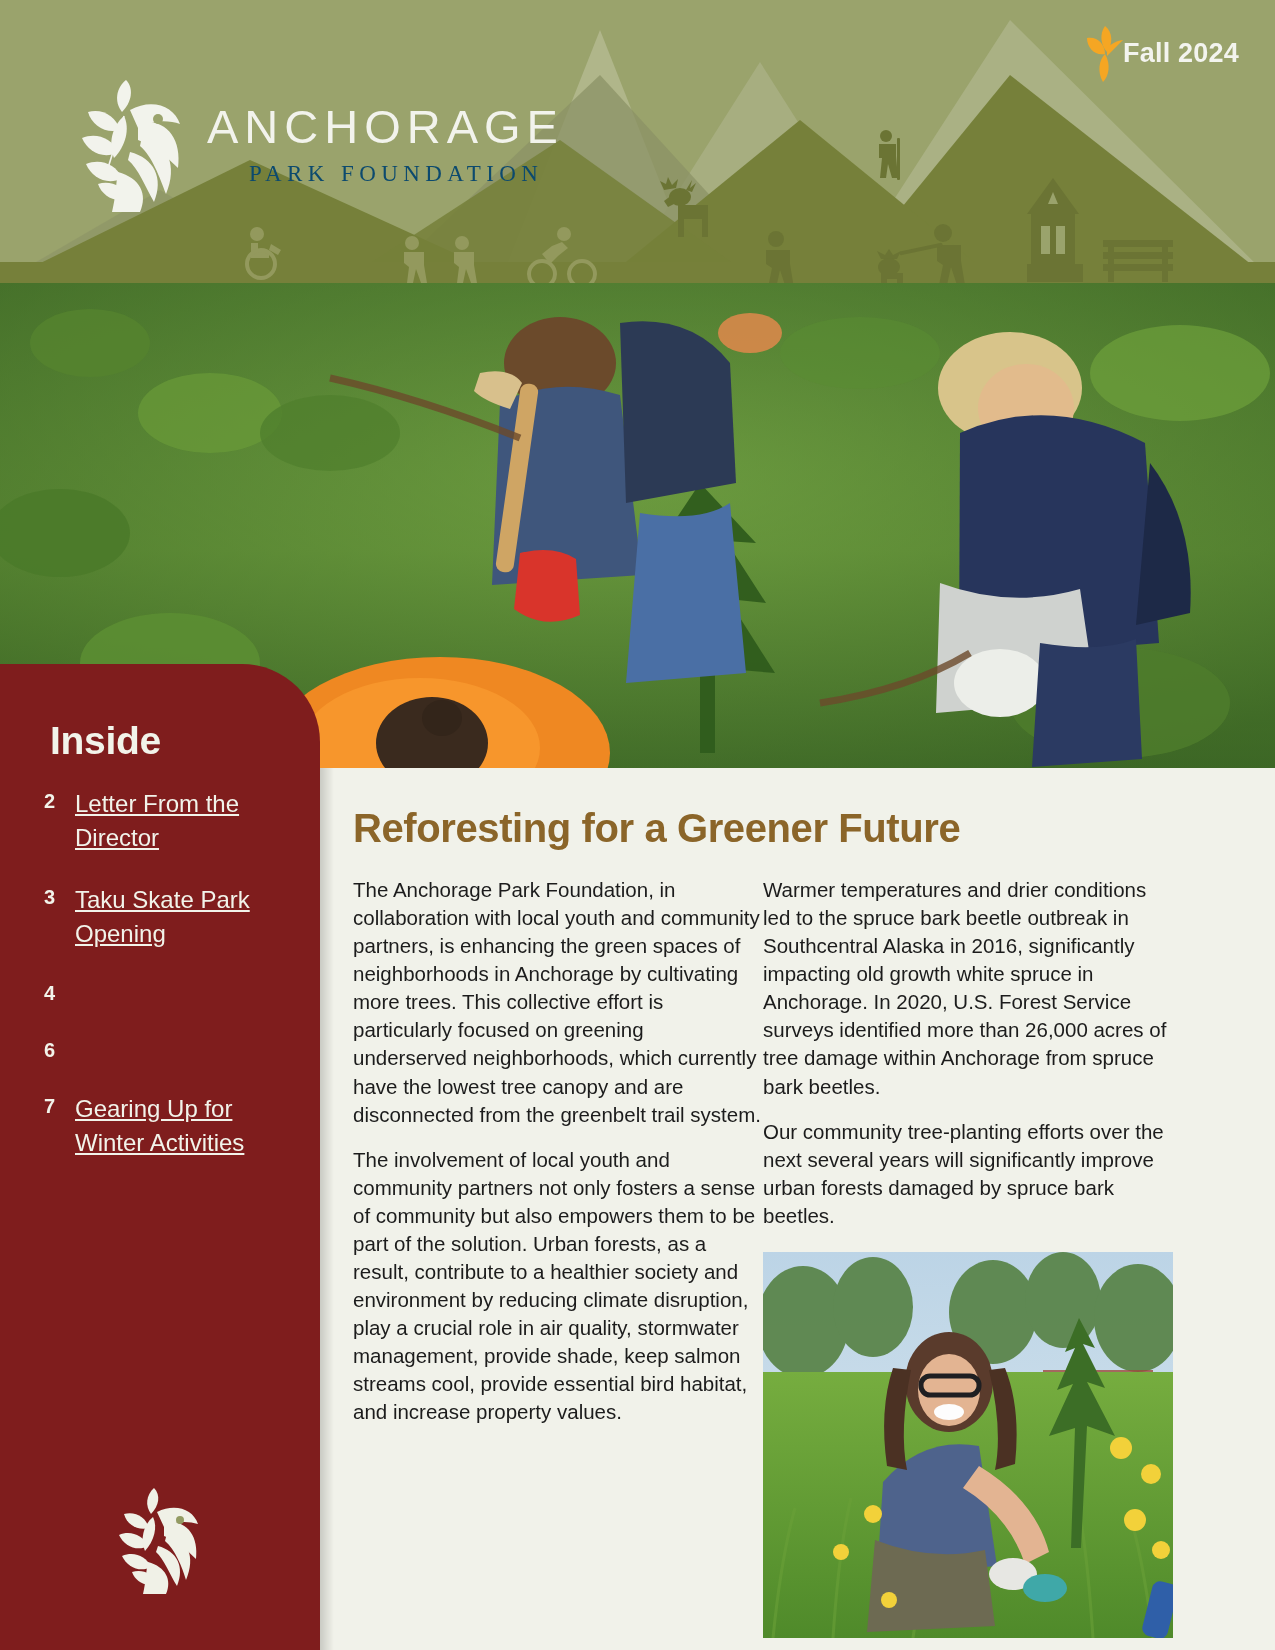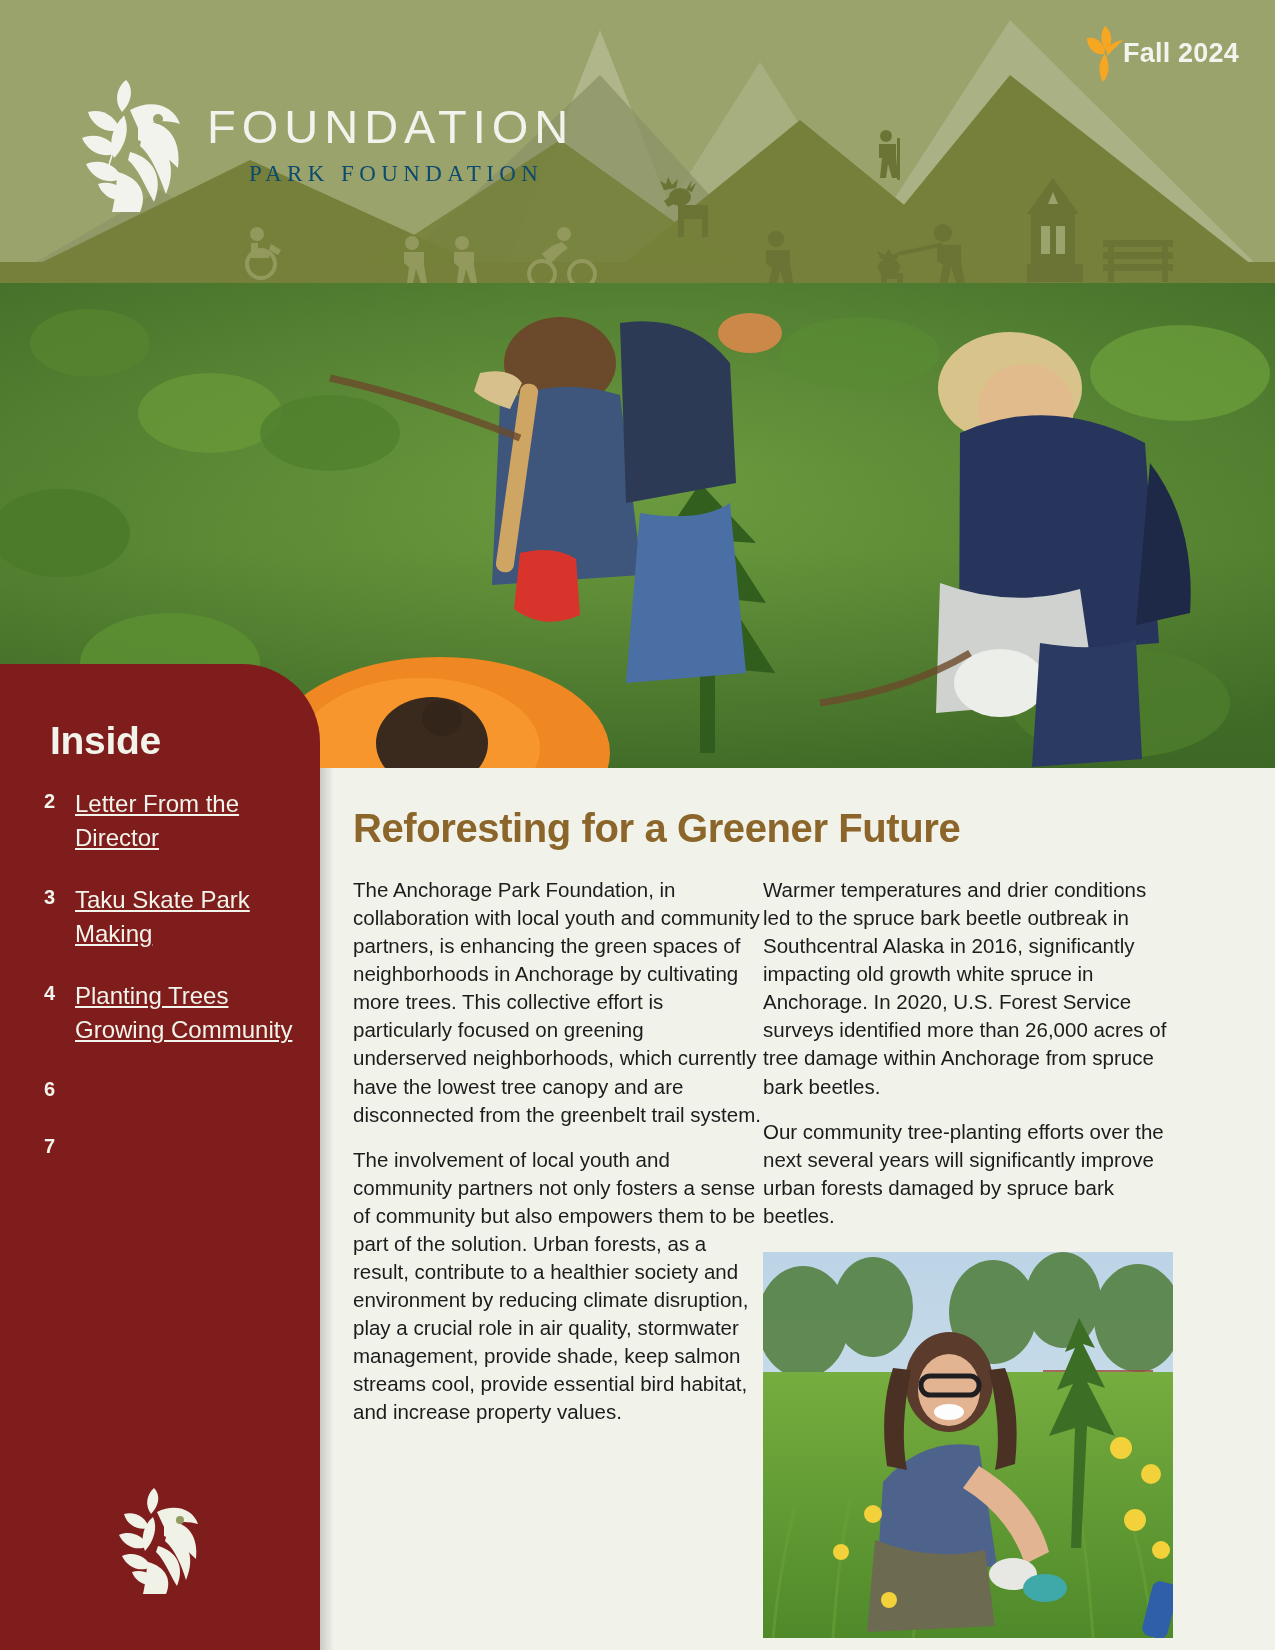--- a/index.html
+++ b/index.html
@@ -228,21 +228,21 @@
         <path d="M56 44 L40 96" stroke="#f2f3ec" stroke-width="1.6" fill="none"></path>
         <path d="M62 38 C84 26 106 34 112 52 C100 48 84 48 70 56 Z"></path>
         <path d="M70 50 C98 46 114 66 110 96 C100 86 86 74 70 68 Z"></path>
         <path d="M74 64 C100 70 110 94 98 122 C92 106 84 84 72 74 Z"></path>
         <path d="M62 80 C86 86 96 106 86 130 C78 116 70 96 60 88 Z"></path>
         <path d="M50 100 C72 106 80 122 72 140 L44 140 C48 124 48 110 50 100 Z"></path>
         <circle cx="90" cy="47" r="5" fill="#9aa36c"></circle>
       </g>
     </svg>
     <div class="logo-words">
-      <div class="logo-title">FOUNDATION</div>
+      <div class="logo-title">ANCHORAGE</div>
       <div class="logo-sub">PARK FOUNDATION</div>
     </div>
   </div>
 
   <div class="issue-wrap">
     <svg class="issue-leaf" viewBox="0 0 40 62">
       <path d="M22 4 C30 10 30 22 24 30 C18 24 16 12 22 4 Z" fill="#f5a623"></path>
       <path d="M4 16 C14 14 22 22 22 32 C12 34 4 26 4 16 Z" fill="#f5a623"></path>
       <path d="M22 32 C28 42 26 54 20 60 C14 50 16 38 22 32 Z" fill="#f5a623"></path>
       <path d="M24 26 C32 18 40 18 40 18 C36 22 30 28 24 34 Z" fill="#f5a623"></path>
@@ -326,34 +326,34 @@
   <div class="sidebar-head">Inside</div>
   <div class="toc">
 
     <div class="toc-item">
       <span class="toc-num">2</span>
       <span class="toc-text">Letter From the Director</span>
     </div>
 
     <div class="toc-item">
       <span class="toc-num">3</span>
-      <span class="toc-text">Taku Skate Park Making</span>
+      <span class="toc-text">Taku Skate Park Opening</span>
     </div>
 
     <div class="toc-item">
       <span class="toc-num">4</span>
-      <span class="toc-text">Planting Trees Growing Community</span>
     </div>
 
     <div class="toc-item">
       <span class="toc-num">6</span>
     </div>
 
     <div class="toc-item">
       <span class="toc-num">7</span>
+      <span class="toc-text">Gearing Up for Winter Activities</span>
     </div>
 
   </div>
 </div>
 
 <svg class="sb-logo" viewBox="0 0 100 112">
   <g fill="#f0f1e7">
     <path d="M46 6 C53 13 51 24 43 32 C37 24 38 13 46 6 Z"></path>
     <path d="M16 32 C27 29 38 35 41 46 C30 49 19 43 16 32 Z"></path>
     <path d="M11 53 C22 48 35 53 40 64 C29 70 16 64 11 53 Z"></path>

